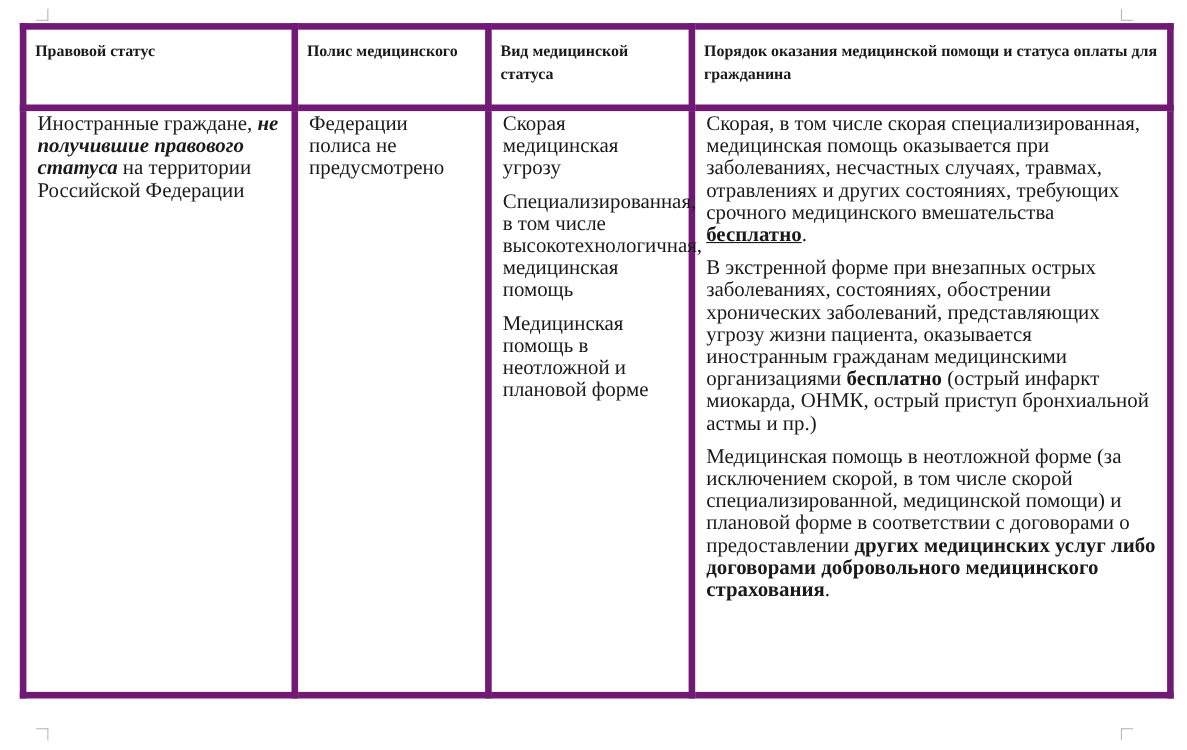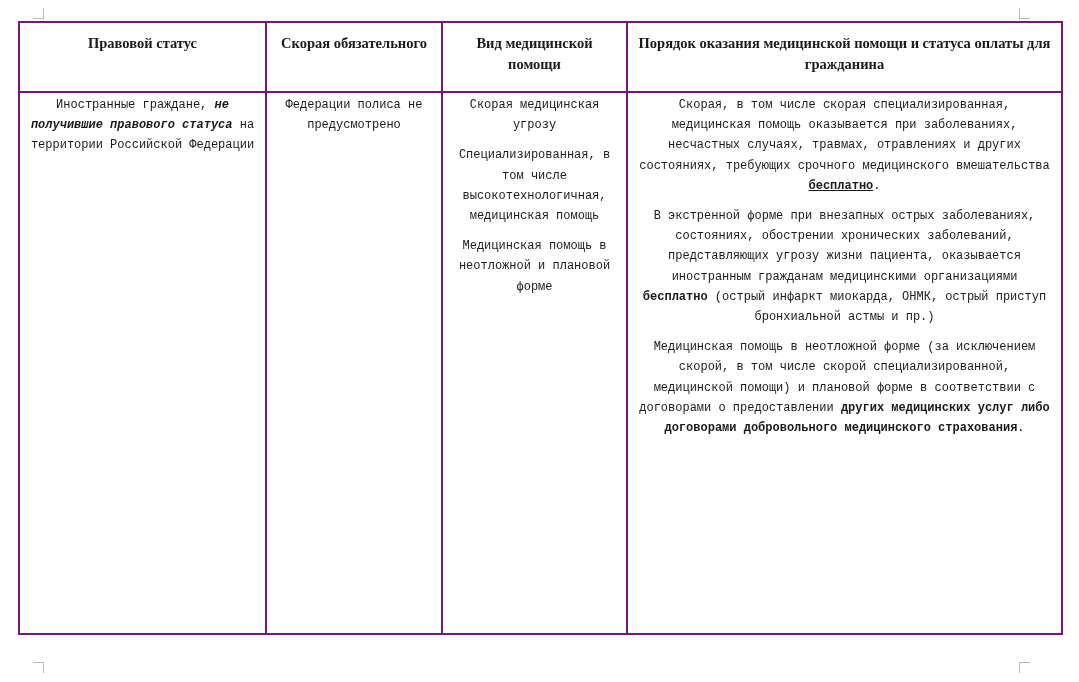--- a/index.html
+++ b/index.html
@@ -6,23 +6,23 @@
   body { width: 1079px; height: 682px; position: relative; overflow: hidden;
          font-family: "Liberation Serif", "DejaVu Serif", serif; color: #1a1a1a; }
   .corner { position: absolute; width: 10px; height: 10px; border-color: #b8b8b8; border-style: solid; border-width: 0; }
   .c-tl { left: 33px; top: 8px; border-right-width: 1px; border-bottom-width: 1px; }
   .c-tr { left: 1019px; top: 8px; border-left-width: 1px; border-bottom-width: 1px; }
   .c-bl { left: 33px; top: 662px; border-right-width: 1px; border-top-width: 1px; }
   .c-br { left: 1019px; top: 662px; border-left-width: 1px; border-top-width: 1px; }
 
   table.doc { position: absolute; left: 18px; top: 21px; width: 1043px; height: 614px;
               border-collapse: collapse; table-layout: fixed; }
-  table.doc td, table.doc th { border: 2px solid #701a75; text-align: center; vertical-align: top; }
+  table.doc td, table.doc th { border: 6px solid #701a75; text-align: left; vertical-align: top; }
   table.doc th { height: 58px; padding: 10px 8px 0 8px; font-weight: bold; font-size: 14.5px; line-height: 21px; vertical-align: top; }
-  table.doc td { padding: 2px 10px 0 10px; font-size: 12px; line-height: 20.2px; font-family: Liberation Mono, monospace; }
+  table.doc td { padding: 2px 10px 0 10px; font-size: 19px; line-height: 20.2px; }
   col.c1 { width: 247px; } col.c2 { width: 176px; } col.c3 { width: 185px; } col.c4 { width: 435px; }
   td p { margin: 0 0 10px 0; }
   .bi { font-weight: bold; font-style: italic; }
   .b { font-weight: bold; }
   .bu { font-weight: bold; text-decoration: underline; }
 </style>
 </head>
 <body>
 
 <div class="corner c-tl"></div>
@@ -33,22 +33,22 @@
 <table class="doc">
   <colgroup>
       <col class="c1">
       <col class="c2">
       <col class="c3">
       <col class="c4">
     </colgroup>
   <tbody>
       <tr>
     <th>Правовой статус</th>
-    <th>Скорая обязательного</th>
-    <th>Вид медицинской помощи</th>
+    <th>Полис медицинского</th>
+    <th>Вид медицинской статуса</th>
     <th>Порядок оказания медицинской помощи и статуса оплаты для гражданина</th>
   </tr>
   <tr>
     <td>
       <span>Иностранные граждане, </span><span class="bi">не получившие правового статуса</span><span> на территории Российской Федерации</span>
     </td>
     <td>
       <span>Федерации полиса не предусмотрено</span>
     </td>
     <td>

